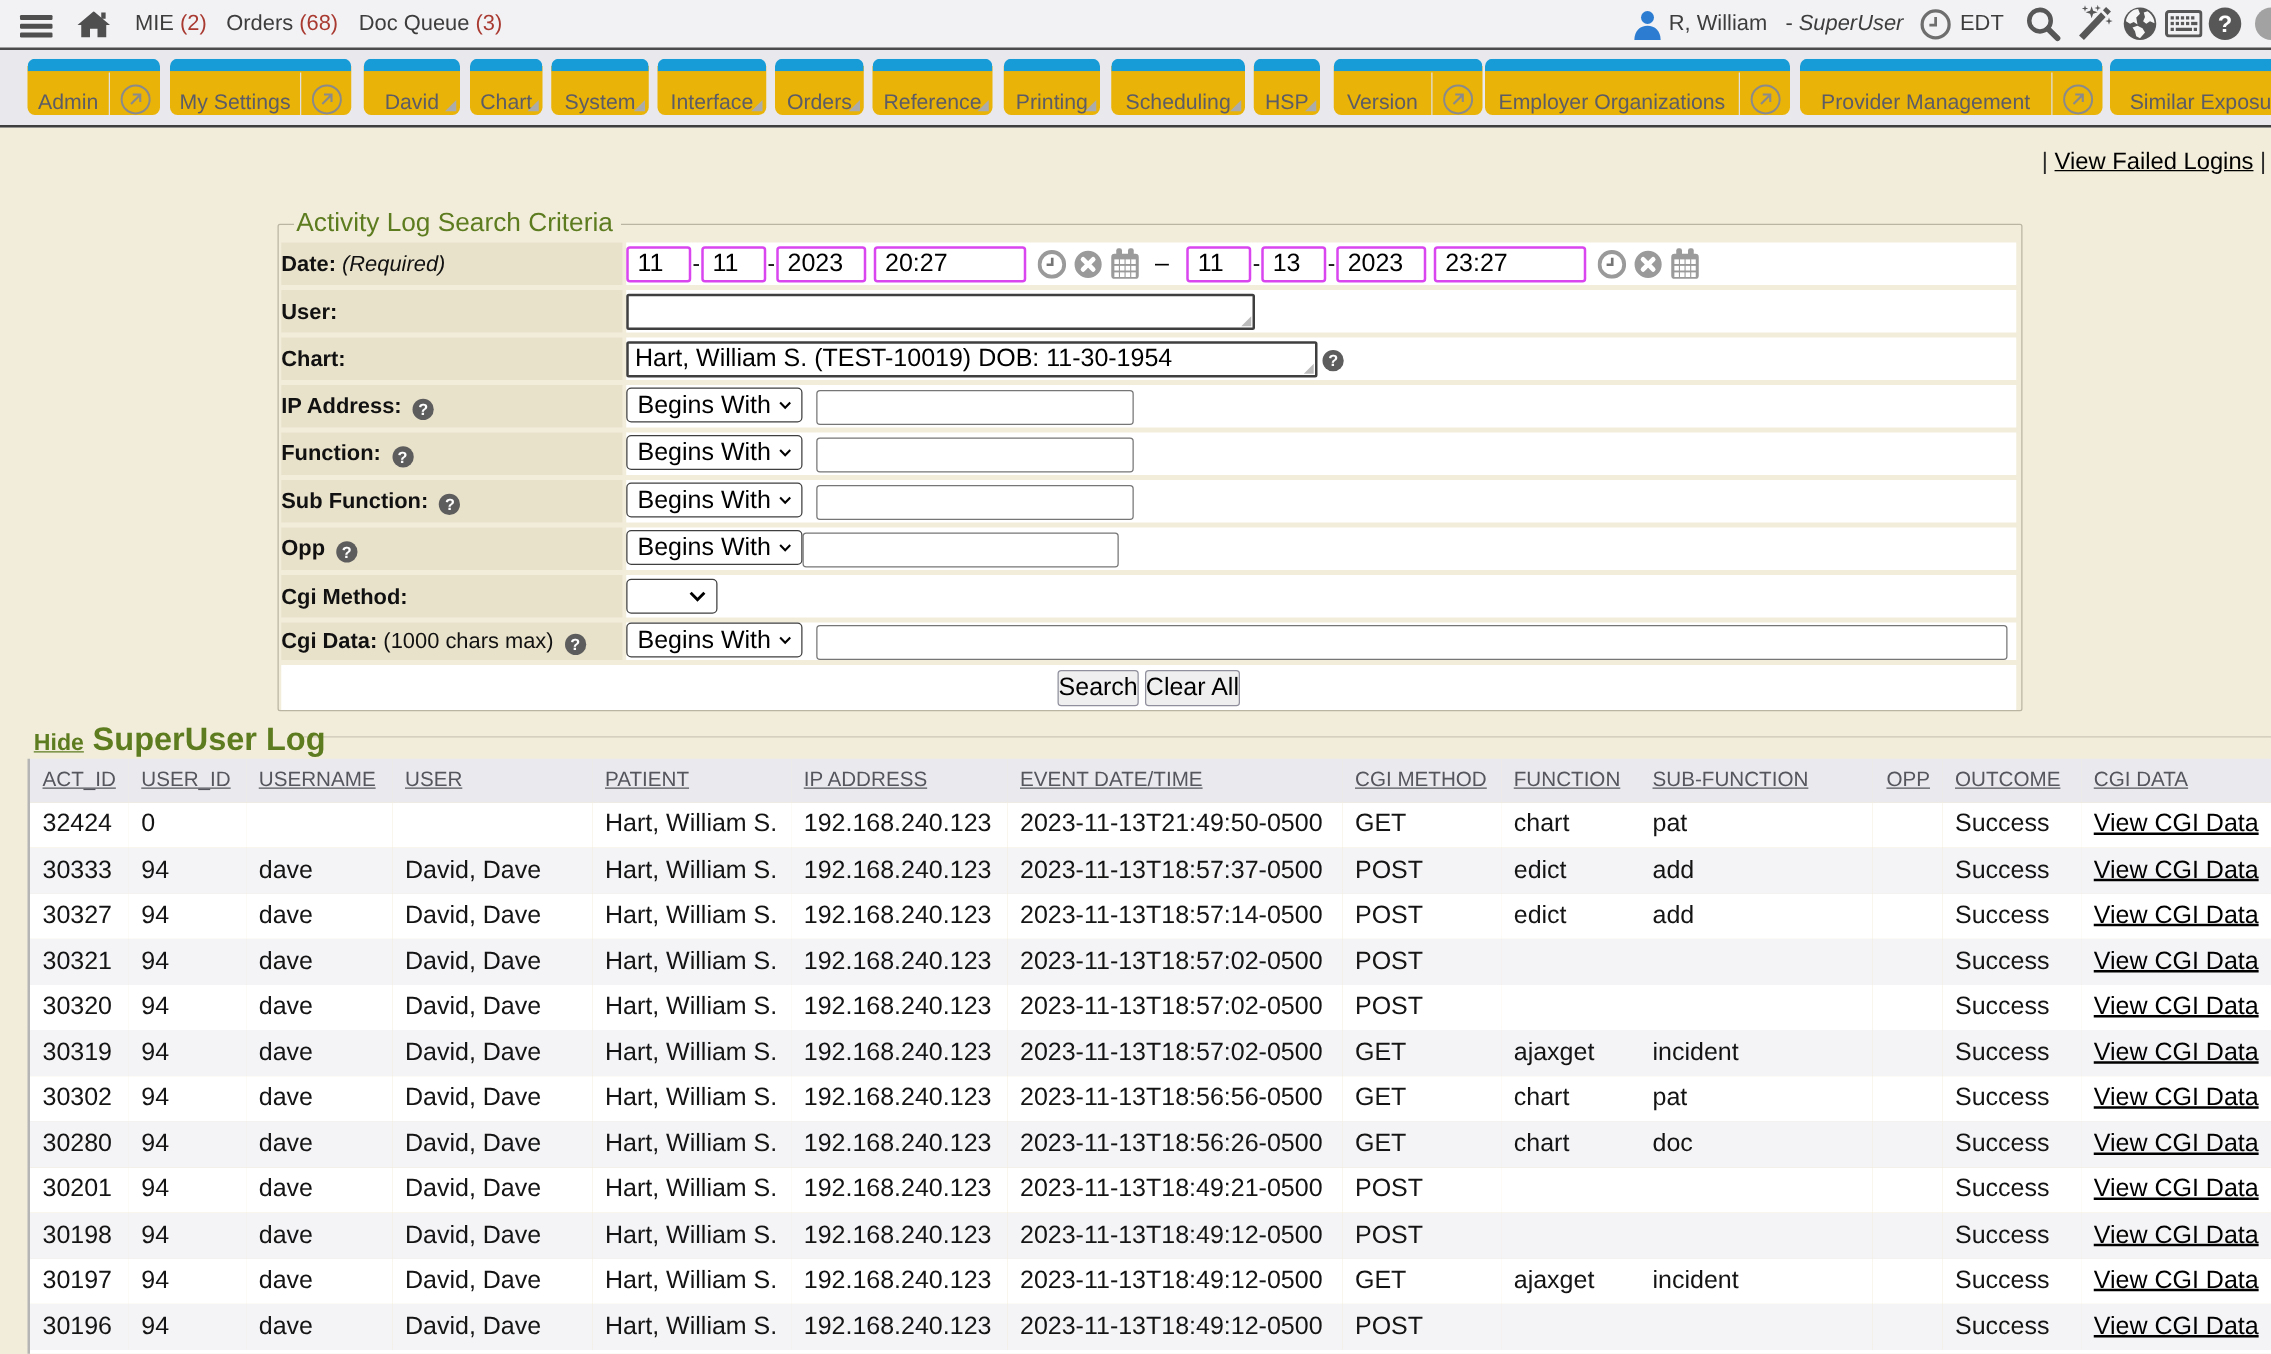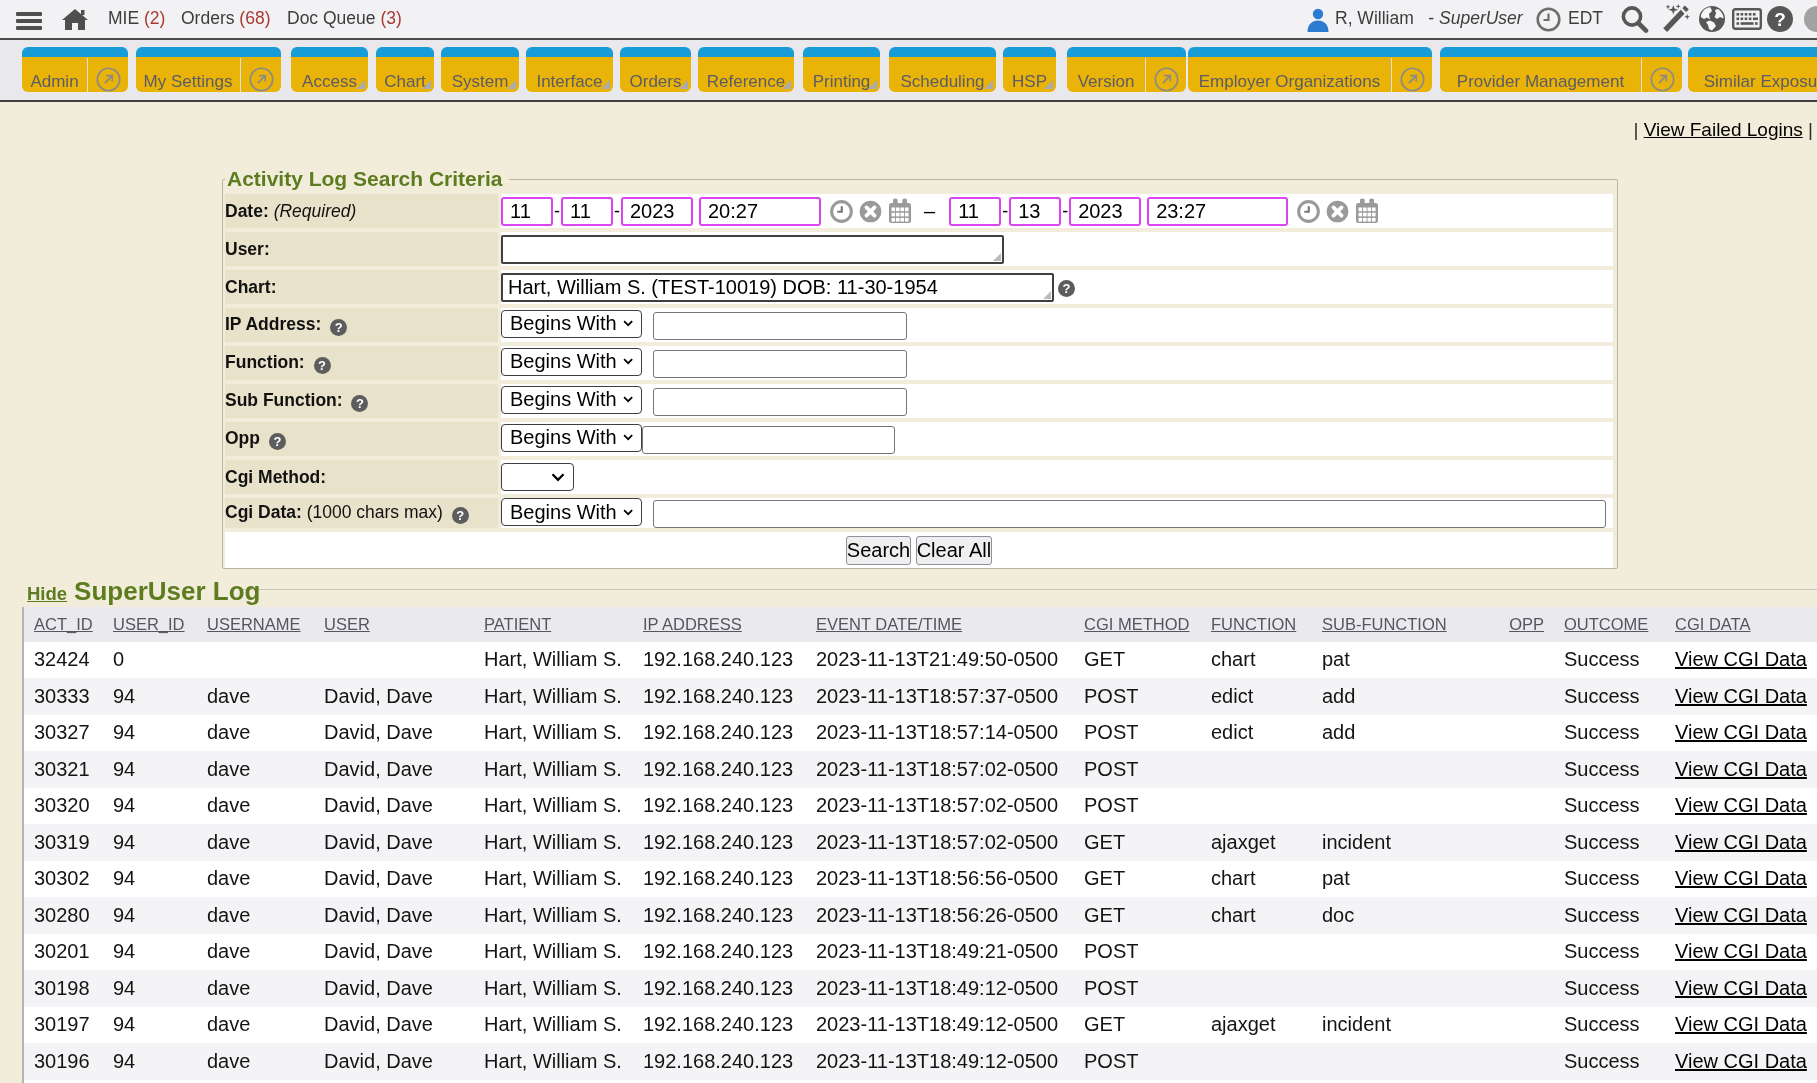--- a/index.html
+++ b/index.html
@@ -41,21 +41,21 @@
 #failed {
   position:absolute; top:119px; right:4px; font-size:19px; color:#2b2b2b;
 }
 #failed a { color:#000; }
 
 #crit {
   position:absolute; left:222px; top:167px; width:1396px;
   border:1px solid #bab4a2; border-radius:2px; padding:0; margin:0;
 }
 #crit legend {
-  margin-left:2px; padding:0 7px 0 2px; font-size:21px; font-weight:bold; color:#5d7c20;
+  margin-left:12px; padding:0 7px 0 2px; font-size:21px; font-weight:normal; color:#5d7c20;
 }
 table.form { border-collapse:separate; border-spacing:3px 4px; margin:-1px 0 -4px -1px; width:1394px; }
 table.form td { padding:0; }
 td.lab {
   background:#e9e2cb; width:273px; padding:0 0 0 6px; font-size:17.5px; color:#111;
   font-weight:bold; height:34px; vertical-align:middle;
 }
 td.inp { background:#fff; vertical-align:middle; padding-left:2px; }
 .ital { font-weight:normal; font-style:italic; }
 .norm { font-weight:normal; }
@@ -186,21 +186,21 @@
       <span class="lbl">My Settings</span>
       <span class="sep"></span>
       <span class="circ">
         <svg width="25" height="25" viewBox="0 0 25 25">
           <circle cx="12.5" cy="12.5" r="11.2" fill="none" stroke="#8a8a8a" stroke-width="1.6"></circle>
           <path d="M8.8 16.2 L15.8 9.2 M10.2 8.6 L16.2 8.6 L16.2 14.6" fill="none" stroke="#8a8a8a" stroke-width="1.7"></path>
         </svg>
       </span>
     </div>
   <div class="tab" style="left:291px; width:77px;">
-      <span class="lbl">Access</span>
+      <span class="lbl">David</span>
       <span class="dd"></span>
     </div>
   <div class="tab" style="left:376px; width:58px;">
       <span class="lbl">Chart</span>
       <span class="dd"></span>
     </div>
   <div class="tab" style="left:441px; width:78px;">
       <span class="lbl">System</span>
       <span class="dd"></span>
     </div>
@@ -291,21 +291,21 @@
                   <rect x="3.5" y="14.7" width="3.6" height="3.7"></rect>
                   <rect x="8" y="14.7" width="3.6" height="3.7"></rect>
                   <rect x="12.5" y="14.7" width="3.6" height="3.7"></rect>
                   <rect x="17" y="14.7" width="3.6" height="3.7"></rect>
                   <rect x="3.5" y="19.9" width="3.6" height="3.7"></rect>
                   <rect x="8" y="19.9" width="3.6" height="3.7"></rect>
                   <rect x="12.5" y="19.9" width="3.6" height="3.7"></rect>
                   <rect x="17" y="19.9" width="3.6" height="3.7"></rect>
                 </g>
               </svg>
-            </span><span class="dash">–</span><span class="dt" style="width:52px;">11</span><span class="hy">-</span><span class="dt" style="width:52px;">13</span><span class="hy">-</span><span class="dt" style="width:72px;">2023</span><span class="dt" style="width:141px; margin-left:6px;">23:27</span><span class="icg">
+            </span><span class="dash">–</span><span class="dt" style="width:52px;">11</span><span class="hy">-</span><span class="dt" style="width:52px;">13</span><span class="hy">-</span><span class="dt" style="width:72px;">2023</span><span class="dt" style="width:122px; margin-left:6px;">23:27</span><span class="icg">
               <svg class="ic" width="23" height="23" viewBox="0 0 24 24">
                 <circle cx="12" cy="12" r="10.3" fill="#fff" stroke="#9a9a9a" stroke-width="3.2"></circle>
                 <path d="M12.3 6.5 V12.3 H7.6" fill="none" stroke="#757575" stroke-width="2.2"></path>
               </svg>
               <svg class="ic" width="23" height="23" viewBox="0 0 24 24">
                 <circle cx="12" cy="12" r="11.3" fill="#9a9a9a"></circle>
                 <path d="M7.8 7.8 L16.2 16.2 M16.2 7.8 L7.8 16.2" stroke="#fff" stroke-width="4" stroke-linecap="round"></path>
               </svg>
               <svg class="ic" width="24" height="26" viewBox="0 0 24 26">
                 <rect x="1" y="5" width="22" height="20" rx="2.5" fill="#9a9a9a"></rect>

